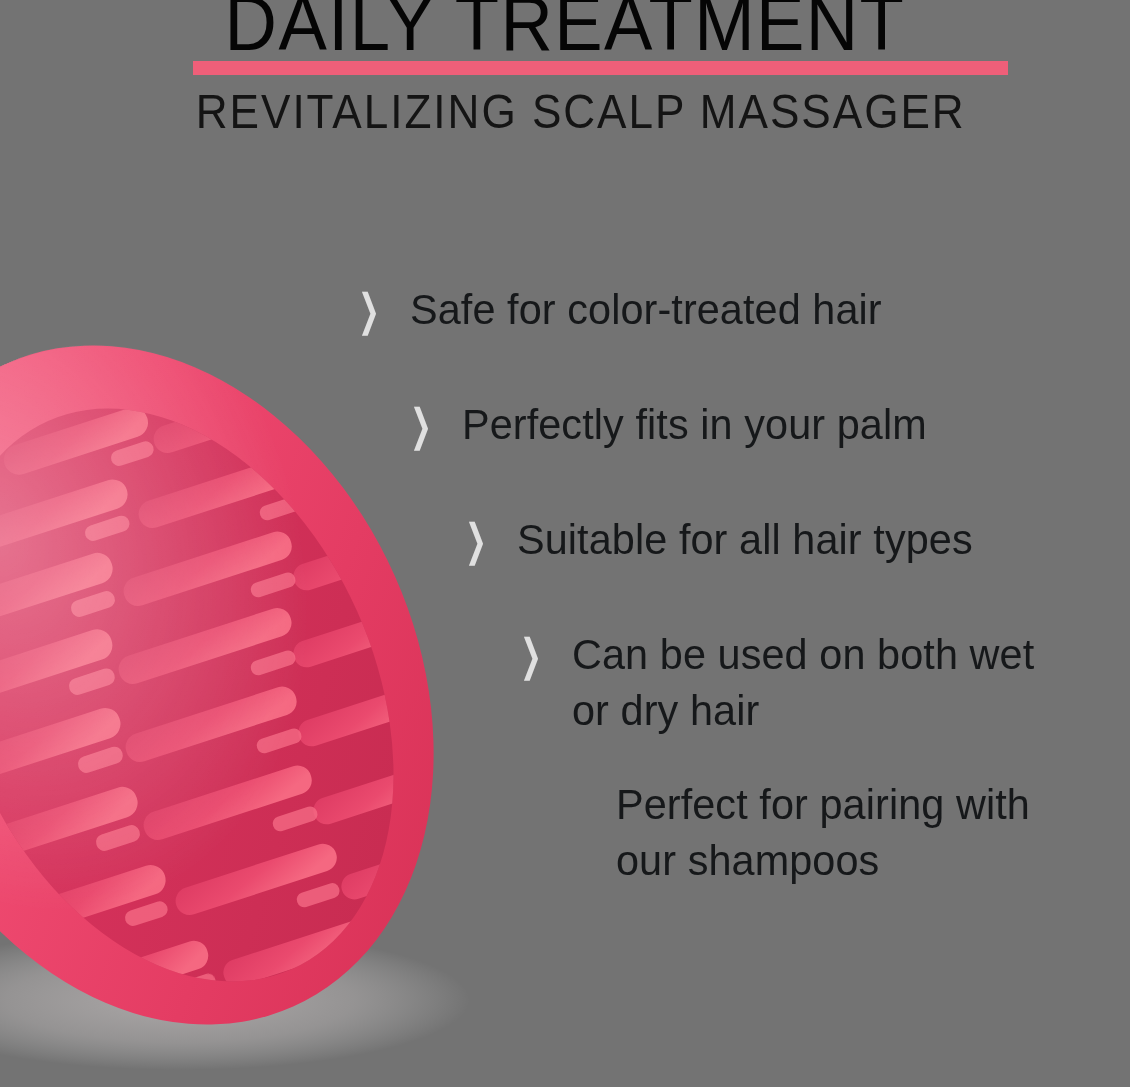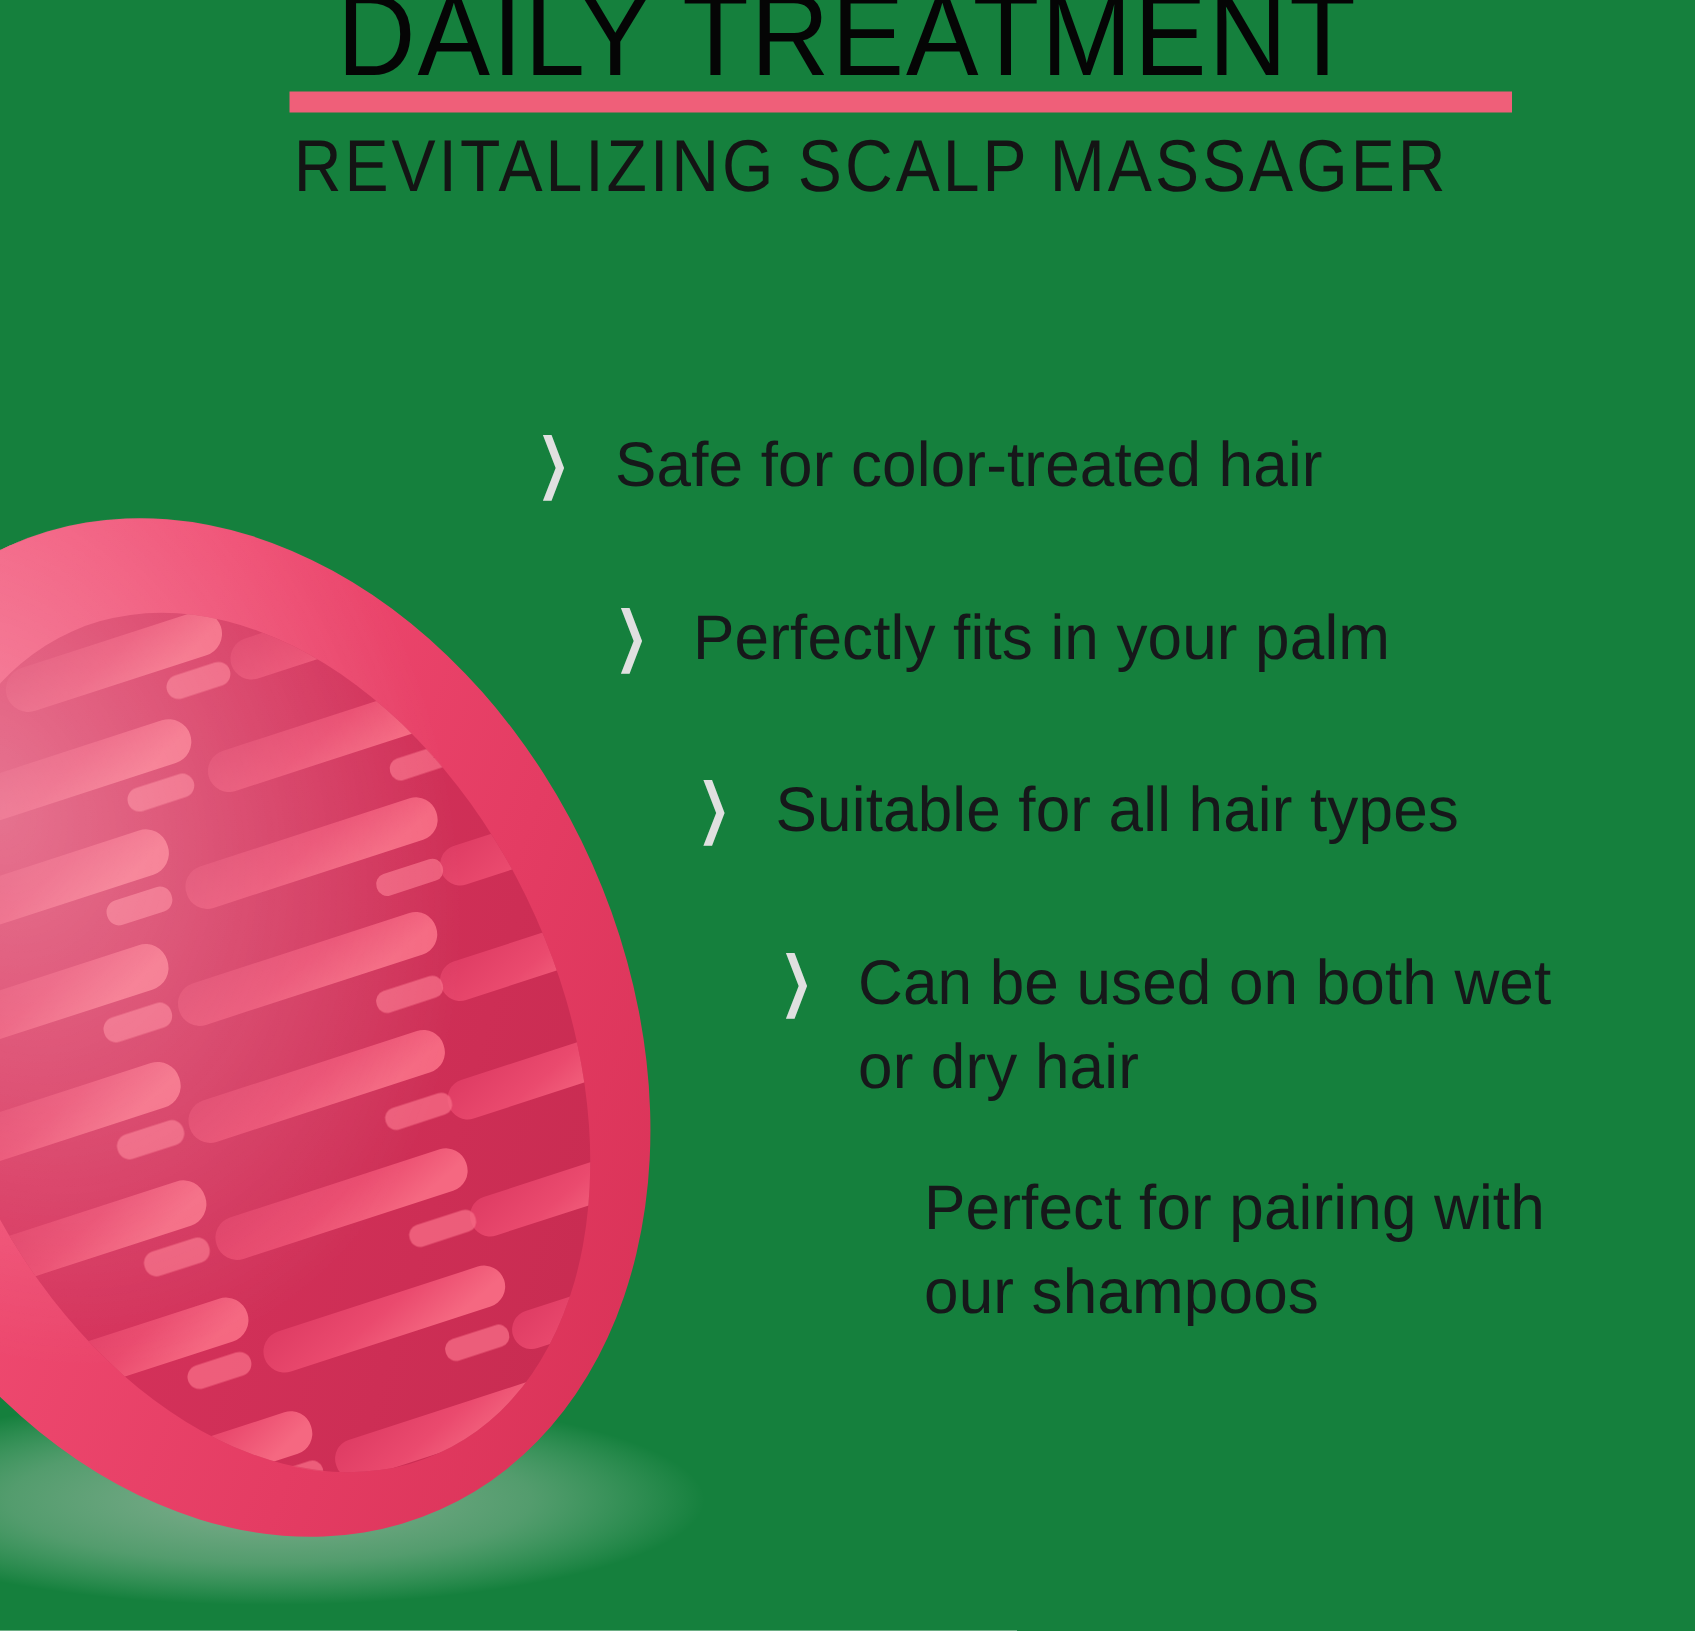--- a/index.html
+++ b/index.html
@@ -128,21 +128,21 @@
     width: 700px;
     height: 790px;
     z-index: 10;
     pointer-events: none;
   }
   #product svg { display: block; }
 </style>
 </head>
 <body style="background: rgb(251, 251, 251);">
 
-<div id="stage" style="background: #15803d;">
+<div id="stage" style="background: #737373;">
 
   <div id="product">
     <svg width="700" height="790" viewBox="0 0 700 790" xmlns="http://www.w3.org/2000/svg">
       <defs>
 
         <linearGradient id="rimG" x1="0" y1="0" x2="1" y2="1">
           <stop offset="0%" stop-color="#f4専"></stop>
         </linearGradient>
         <linearGradient id="rimGrad" x1="0.15" y1="0.05" x2="0.85" y2="0.95">
           <stop offset="0%" stop-color="#f4597c"></stop>

